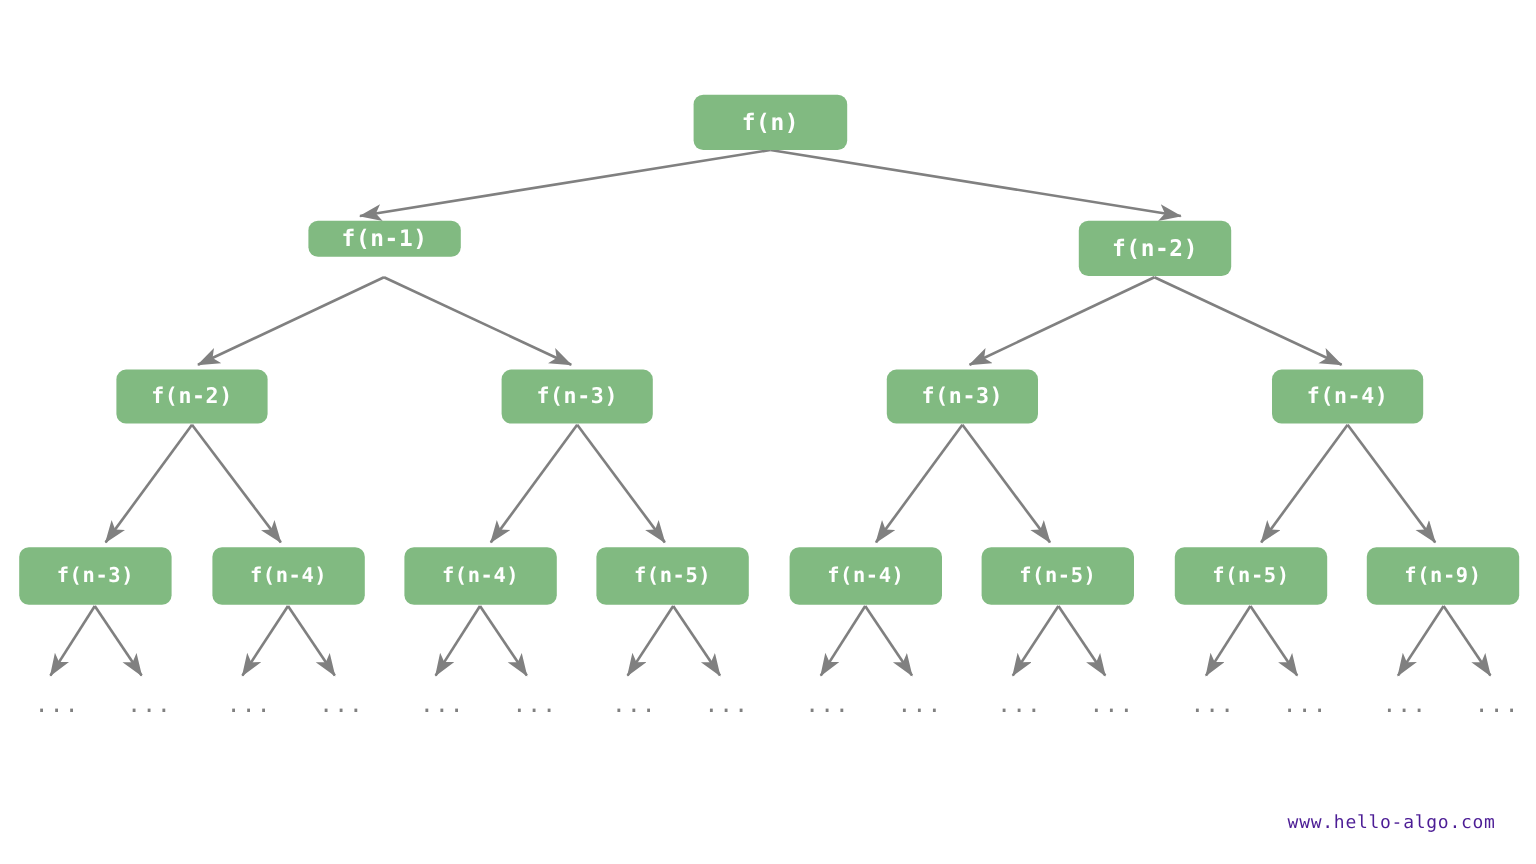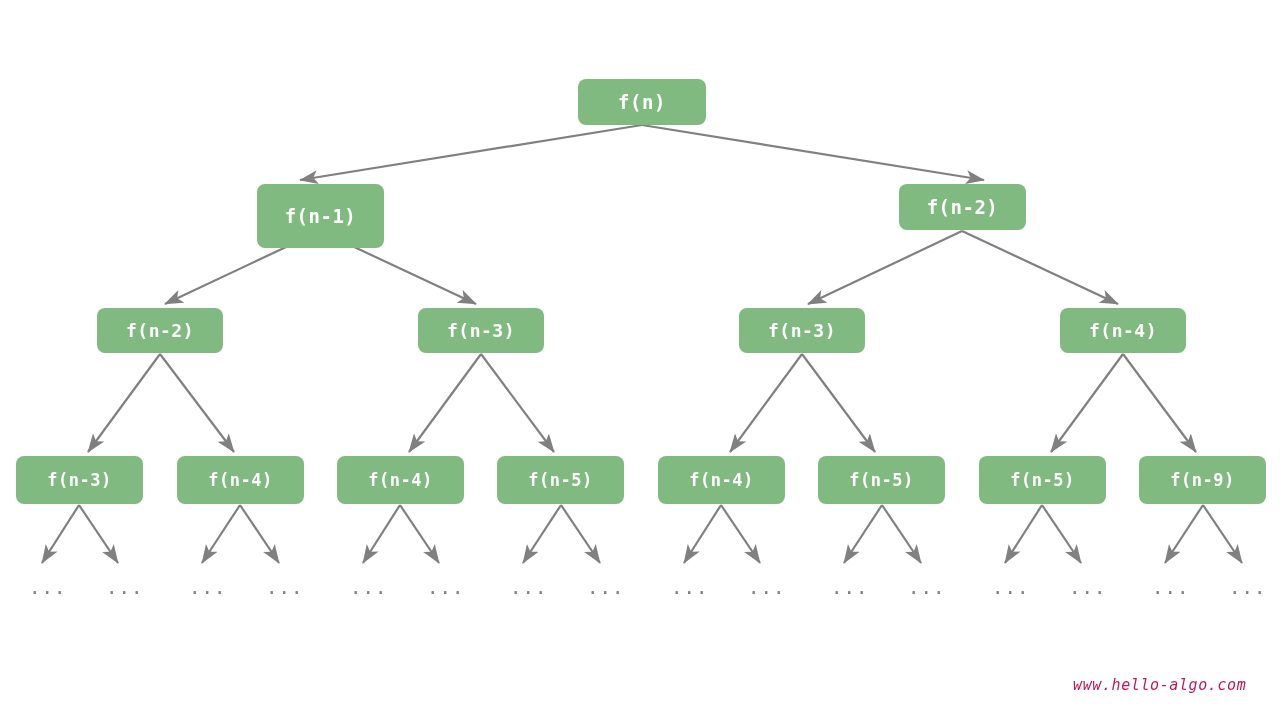--- a/index.html
+++ b/index.html
@@ -45,27 +45,26 @@
     color: #808080;
     font-family: "DejaVu Sans Mono", monospace;
     font-size: 19px;
     line-height: 1;
     letter-spacing: 1px;
     z-index: 2;
     white-space: nowrap;
   }
   .watermark {
     position: absolute;
-    color: #be185d;
+    color: #4c1d95;
     font-family: "DejaVu Sans Mono", monospace;
     font-size: 15px;
     letter-spacing: 0.6px;
     white-space: nowrap;
     z-index: 3;
-    font-style: italic;
   }
 </style>
 </head>
 <body>
 
 <div id="canvas">
 
   <svg id="edges" width="1280" height="720" viewBox="0 0 1280 720" xmlns="http://www.w3.org/2000/svg">
     <defs>
       <marker id="arrowhead" markerWidth="9" markerHeight="9" refX="8.2" refY="3.2" orient="auto" markerUnits="strokeWidth">
@@ -103,21 +102,21 @@
         <line x1="882" y1="505" x2="921" y2="563" stroke="#808080" stroke-width="2.2" marker-end="url(#arrowhead)"></line>
         <line x1="1042" y1="505" x2="1005" y2="563" stroke="#808080" stroke-width="2.2" marker-end="url(#arrowhead)"></line>
         <line x1="1042" y1="505" x2="1081" y2="563" stroke="#808080" stroke-width="2.2" marker-end="url(#arrowhead)"></line>
         <line x1="1203" y1="505" x2="1165" y2="563" stroke="#808080" stroke-width="2.2" marker-end="url(#arrowhead)"></line>
         <line x1="1203" y1="505" x2="1242" y2="563" stroke="#808080" stroke-width="2.2" marker-end="url(#arrowhead)"></line>
       </g>
   </svg>
 
   <div id="node-layer">
       <div class="node" style="left: 578px; top: 79px; width: 128px; height: 46px; font-size: 19px; background: rgb(129, 186, 129); color: rgb(255, 255, 255);">f(n)</div>
-      <div class="node" style="left: 257px; top: 184px; width: 127px; height: 64px; font-size: 19px; background: rgb(129, 186, 129); color: rgb(255, 255, 255);">f(n-1)</div>
+      <div class="node" style="left: 257px; top: 184px; width: 127px; height: 30px; font-size: 19px; background: rgb(129, 186, 129); color: rgb(255, 255, 255);">f(n-1)</div>
       <div class="node" style="left: 899px; top: 184px; width: 127px; height: 46px; font-size: 19px; background: rgb(129, 186, 129); color: rgb(255, 255, 255);">f(n-2)</div>
       <div class="node" style="left: 97px; top: 308px; width: 126px; height: 45px; font-size: 18px; background: rgb(129, 186, 129); color: rgb(255, 255, 255);">f(n-2)</div>
       <div class="node" style="left: 418px; top: 308px; width: 126px; height: 45px; font-size: 18px; background: rgb(129, 186, 129); color: rgb(255, 255, 255);">f(n-3)</div>
       <div class="node" style="left: 739px; top: 308px; width: 126px; height: 45px; font-size: 18px; background: rgb(129, 186, 129); color: rgb(255, 255, 255);">f(n-3)</div>
       <div class="node" style="left: 1060px; top: 308px; width: 126px; height: 45px; font-size: 18px; background: rgb(129, 186, 129); color: rgb(255, 255, 255);">f(n-4)</div>
       <div class="node" style="left: 16px; top: 456px; width: 127px; height: 48px; font-size: 17px; background: rgb(129, 186, 129); color: rgb(255, 255, 255);">f(n-3)</div>
       <div class="node" style="left: 177px; top: 456px; width: 127px; height: 48px; font-size: 17px; background: rgb(129, 186, 129); color: rgb(255, 255, 255);">f(n-4)</div>
       <div class="node" style="left: 337px; top: 456px; width: 127px; height: 48px; font-size: 17px; background: rgb(129, 186, 129); color: rgb(255, 255, 255);">f(n-4)</div>
       <div class="node" style="left: 497px; top: 456px; width: 127px; height: 48px; font-size: 17px; background: rgb(129, 186, 129); color: rgb(255, 255, 255);">f(n-5)</div>
       <div class="node" style="left: 658px; top: 456px; width: 127px; height: 48px; font-size: 17px; background: rgb(129, 186, 129); color: rgb(255, 255, 255);">f(n-4)</div>

